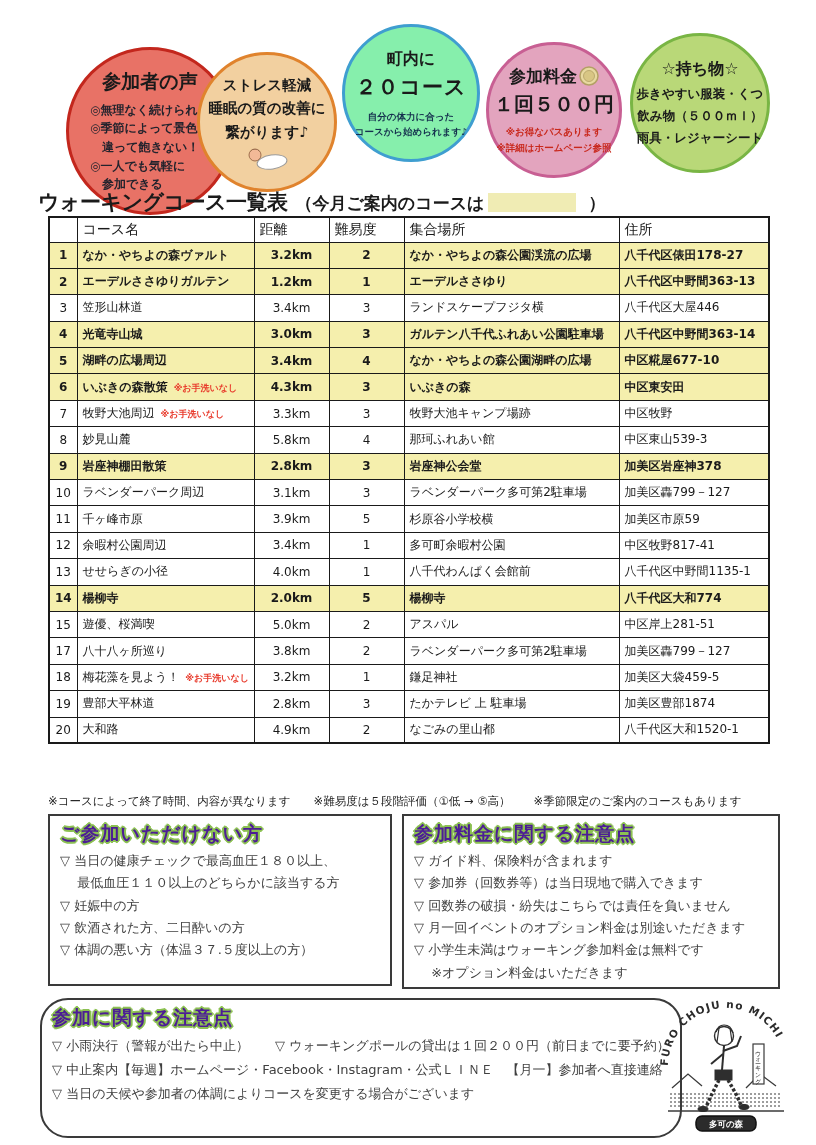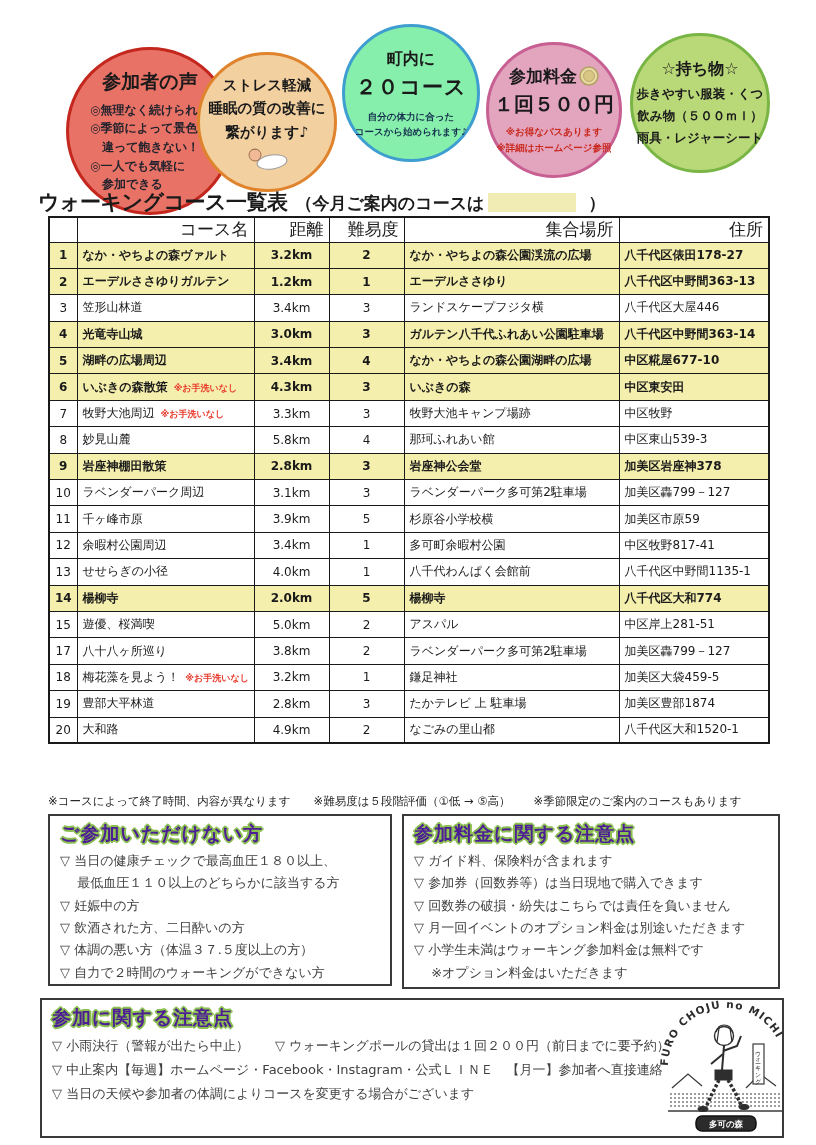--- a/index.html
+++ b/index.html
@@ -45,33 +45,33 @@
   .page-title .sub { font-size:17px; font-weight:bold; margin-left:8px;text-align:right; }
   .title-highlight { display:inline-block; width:88px; height:19px; background:#f0ecb4; vertical-align:-3px; margin:0 4px; }
 
   
   table.course-table {
     position:absolute; left:48px; top:216px; width:720px;
     border-collapse:collapse; table-layout:fixed; font-size:12px;
     border:2px solid #1a1a1a;
   }
   .course-table th, .course-table td { border:1px solid #1a1a1a; padding:0 5px; overflow:hidden; white-space:nowrap; }
-  .course-table th { height:25px; font-weight:normal; text-align:right; font-size:17px; }
+  .course-table th { height:25px; font-weight:normal; text-align:left; font-size:14px; }
   .course-table td { height:26.4px; }
   .course-table td.num, .course-table td.dist, .course-table td.level { text-align:center; }
   .course-table tr.hl td { background:#f5efad; font-weight:bold; }
   .toilet-note { color:#e8392a; font-size:9px; font-weight:bold; margin-left:6px; }
 
   .table-footnote { position:absolute; left:48px; top:794px; font-size:11.5px; color:#222; white-space:pre;text-align:center; }
 
   
   .note-box { position:absolute; border:2px solid #3a3a3a; background:#fff; padding:5px 10px 4px; }
   #box-not-eligible { left:48px; top:814px; width:344px; height:172px; }
   #box-fee-notes    { left:402px; top:814px; width:378px; height:175px; }
-  #box-participation{ left:40px;  top:998px; width:744px; height:140px; }
+  #box-participation{ left:40px;  top:998px; width:642px; height:140px;border-radius:28px; }
   .box-title {
     font-size:19px; font-weight:bold; color:#4c1d95; letter-spacing:1px; margin-bottom:3px;
     text-shadow:-2px 0 0 #8cc152, 2px 0 0 #8cc152, 0 -2px 0 #8cc152, 0 2px 0 #8cc152,
                 -1px -1px 0 #8cc152, 1px -1px 0 #8cc152, -1px 1px 0 #8cc152, 1px 1px 0 #8cc152;
   }
   .box-item { font-size:13px; line-height:1.72; white-space:pre-wrap; color:#404040; }
   #box-participation .box-item { line-height:1.85; }
 
   
   .mascot { position:absolute; left:656px; top:986px; width:140px; height:155px; }
@@ -344,21 +344,20 @@
 
 <div class="note-box" id="box-not-eligible">
   <div class="box-title">ご参加いただけない方</div>
   <div>
 
   <div class="box-item">▽ 当日の健康チェックで最高血圧１８０以上、</div>
       <div class="box-item">　 最低血圧１１０以上のどちらかに該当する方</div>
       <div class="box-item">▽ 妊娠中の方</div>
       <div class="box-item">▽ 飲酒された方、二日酔いの方</div>
       <div class="box-item">▽ 体調の悪い方（体温３７.５度以上の方）</div>
-      <div class="box-item">▽ 自力で２時間のウォーキングができない方</div>
     </div>
 </div>
 
 <div class="note-box" id="box-fee-notes">
   <div class="box-title">参加料金に関する注意点</div>
   <div>
 
   <div class="box-item">▽ ガイド料、保険料が含まれます</div>
       <div class="box-item">▽ 参加券（回数券等）は当日現地で購入できます</div>
       <div class="box-item">▽ 回数券の破損・紛失はこちらでは責任を負いません</div>

